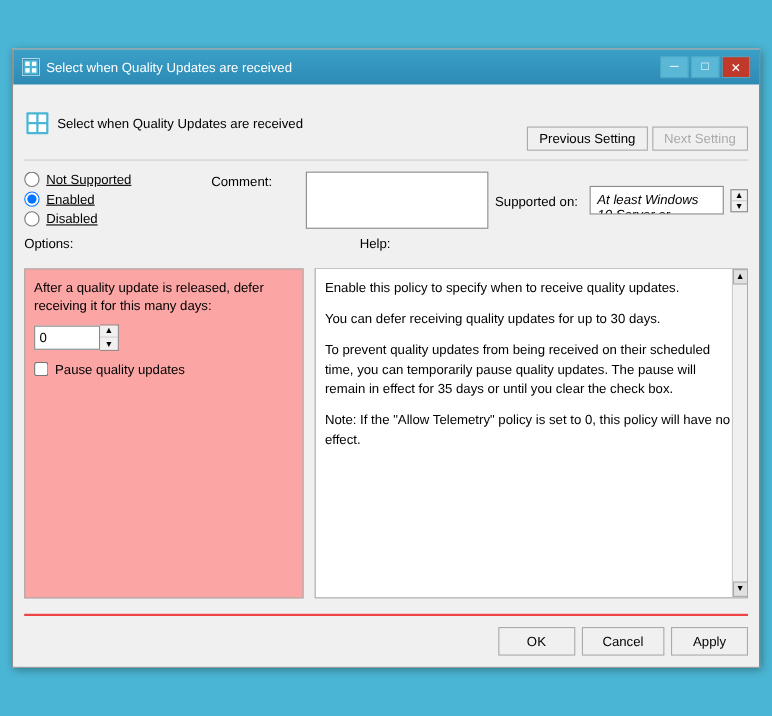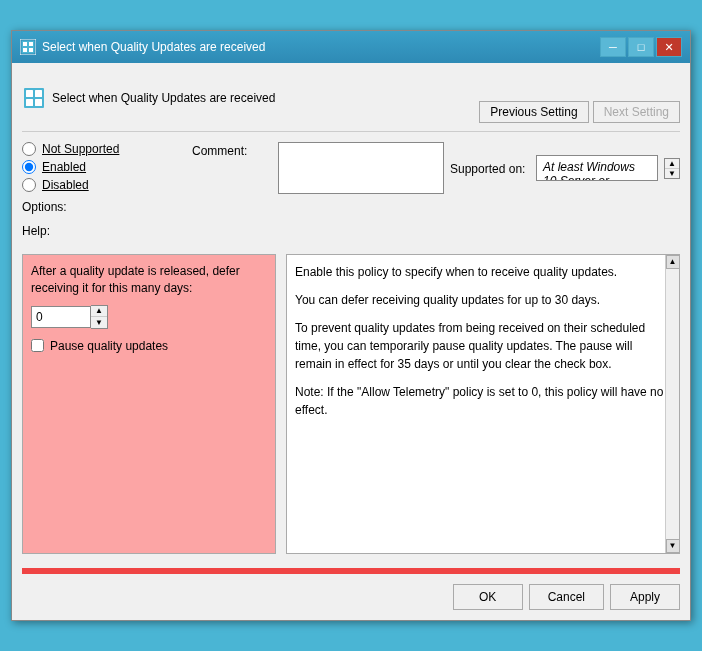--- a/index.html
+++ b/index.html
@@ -282,36 +282,35 @@
       margin: 0;
     }
     .checkbox-row label {
       font-size: 12px;
     }
     .bottom-bar {
       display: flex;
       justify-content: flex-end;
       gap: 6px;
       padding-top: 10px;
-      border-top: 6px solid #ef4444;
+      border-top: 2px solid #ef4444;
       margin-top: 8px;
     }
     .action-btn {
       padding: 5px 18px;
       background: #f0f0f0;
       border: 1px solid #aaa;
       font-size: 12px;
       cursor: pointer;
       min-width: 70px;
     }
     .section-header-row {
       display: flex;
       gap: 10px;
       margin-bottom: 4px;
-      flex-direction: column;
     }
     .section-label-left {
       width: 295px;
       font-size: 12px;
     }
     .section-label-right {
       flex: 1;
       font-size: 12px;
     }
     .scrollbar-right {

